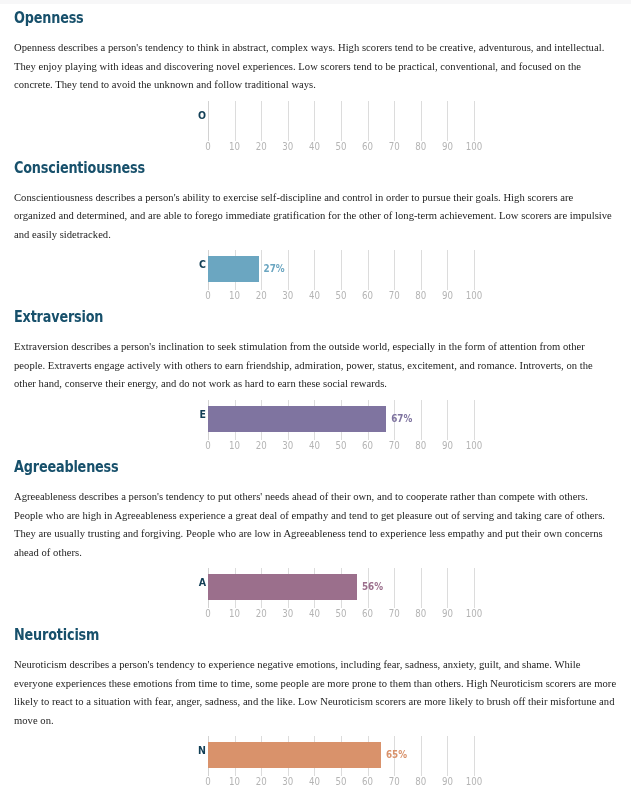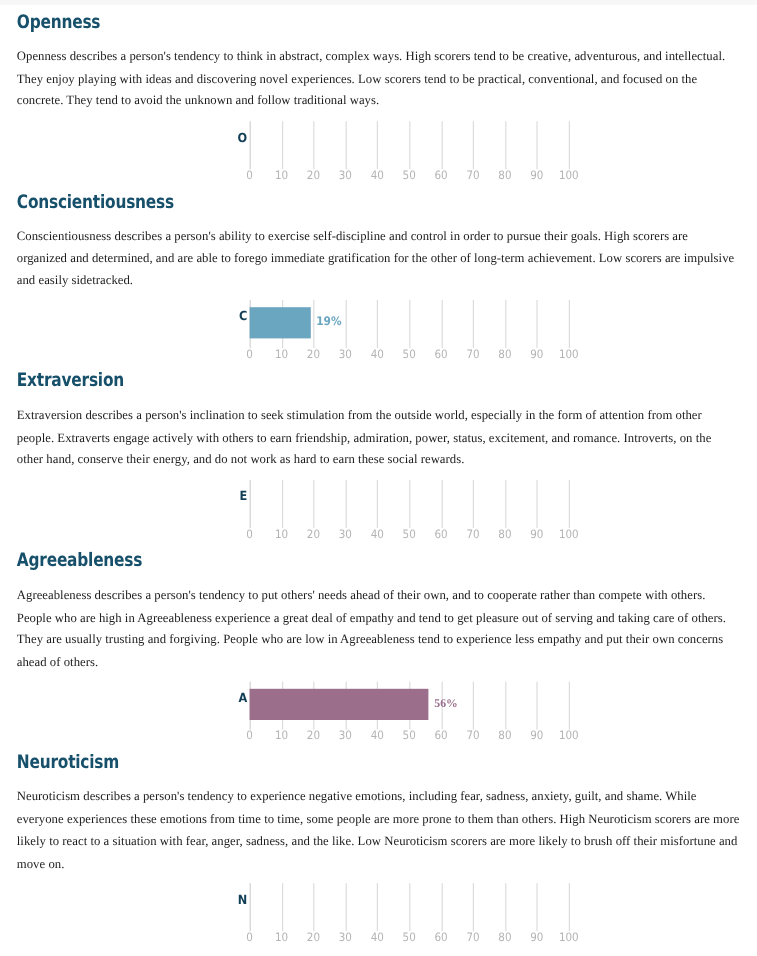--- a/index.html
+++ b/index.html
@@ -187,21 +187,21 @@
               <div class="gridline" style="left: 40%;"></div>
               <div class="gridline" style="left: 50%;"></div>
               <div class="gridline" style="left: 60%;"></div>
               <div class="gridline" style="left: 70%;"></div>
               <div class="gridline" style="left: 80%;"></div>
               <div class="gridline" style="left: 90%;"></div>
               <div class="gridline" style="left: 100%;"></div>
             </div>
             <div class="bar-row">
               <div class="bar" style="width: 19%; background: rgb(107, 166, 193);"></div>
-              <div class="bar-value" style="left: 19%; color: rgb(107, 166, 193);">19%</div>
+              <div class="bar-value" style="left: 19%; color: rgb(107, 166, 193);">27%</div>
             </div>
             <div class="ticklabels">
               <div class="ticklabel" style="left: 0%;">0</div>
               <div class="ticklabel" style="left: 10%;">10</div>
               <div class="ticklabel" style="left: 20%;">20</div>
               <div class="ticklabel" style="left: 30%;">30</div>
               <div class="ticklabel" style="left: 40%;">40</div>
               <div class="ticklabel" style="left: 50%;">50</div>
               <div class="ticklabel" style="left: 60%;">60</div>
               <div class="ticklabel" style="left: 70%;">70</div>
@@ -224,20 +224,24 @@
               <div class="gridline" style="left: 20%;"></div>
               <div class="gridline" style="left: 30%;"></div>
               <div class="gridline" style="left: 40%;"></div>
               <div class="gridline" style="left: 50%;"></div>
               <div class="gridline" style="left: 60%;"></div>
               <div class="gridline" style="left: 70%;"></div>
               <div class="gridline" style="left: 80%;"></div>
               <div class="gridline" style="left: 90%;"></div>
               <div class="gridline" style="left: 100%;"></div>
             </div>
+            <div class="bar-row">
+              <div class="bar" style="width: 67%; background: rgb(127, 116, 160);"></div>
+              <div class="bar-value" style="left: 67%; color: rgb(127, 116, 160);">67%</div>
+            </div>
             <div class="ticklabels">
               <div class="ticklabel" style="left: 0%;">0</div>
               <div class="ticklabel" style="left: 10%;">10</div>
               <div class="ticklabel" style="left: 20%;">20</div>
               <div class="ticklabel" style="left: 30%;">30</div>
               <div class="ticklabel" style="left: 40%;">40</div>
               <div class="ticklabel" style="left: 50%;">50</div>
               <div class="ticklabel" style="left: 60%;">60</div>
               <div class="ticklabel" style="left: 70%;">70</div>
               <div class="ticklabel" style="left: 80%;">80</div>
@@ -261,21 +265,21 @@
               <div class="gridline" style="left: 40%;"></div>
               <div class="gridline" style="left: 50%;"></div>
               <div class="gridline" style="left: 60%;"></div>
               <div class="gridline" style="left: 70%;"></div>
               <div class="gridline" style="left: 80%;"></div>
               <div class="gridline" style="left: 90%;"></div>
               <div class="gridline" style="left: 100%;"></div>
             </div>
             <div class="bar-row">
               <div class="bar" style="width: 56%; background: rgb(155, 111, 140);"></div>
-              <div class="bar-value" style="left: 56%; color: rgb(155, 111, 140); font-family: Liberation Serif, serif;">56%</div>
+              <div class="bar-value" style="left: 56%; color: rgb(155, 111, 140);">56%</div>
             </div>
             <div class="ticklabels">
               <div class="ticklabel" style="left: 0%;">0</div>
               <div class="ticklabel" style="left: 10%;">10</div>
               <div class="ticklabel" style="left: 20%;">20</div>
               <div class="ticklabel" style="left: 30%;">30</div>
               <div class="ticklabel" style="left: 40%;">40</div>
               <div class="ticklabel" style="left: 50%;">50</div>
               <div class="ticklabel" style="left: 60%;">60</div>
               <div class="ticklabel" style="left: 70%;">70</div>
@@ -297,20 +301,24 @@
               <div class="gridline" style="left: 10%;"></div>
               <div class="gridline" style="left: 20%;"></div>
               <div class="gridline" style="left: 30%;"></div>
               <div class="gridline" style="left: 40%;"></div>
               <div class="gridline" style="left: 50%;"></div>
               <div class="gridline" style="left: 60%;"></div>
               <div class="gridline" style="left: 70%;"></div>
               <div class="gridline" style="left: 80%;"></div>
               <div class="gridline" style="left: 90%;"></div>
               <div class="gridline" style="left: 100%;"></div>
+            </div>
+            <div class="bar-row">
+              <div class="bar" style="width: 65%; background: rgb(217, 146, 107);"></div>
+              <div class="bar-value" style="left: 65%; color: rgb(217, 146, 107);">65%</div>
             </div>
             <div class="ticklabels">
               <div class="ticklabel" style="left: 0%;">0</div>
               <div class="ticklabel" style="left: 10%;">10</div>
               <div class="ticklabel" style="left: 20%;">20</div>
               <div class="ticklabel" style="left: 30%;">30</div>
               <div class="ticklabel" style="left: 40%;">40</div>
               <div class="ticklabel" style="left: 50%;">50</div>
               <div class="ticklabel" style="left: 60%;">60</div>
               <div class="ticklabel" style="left: 70%;">70</div>

